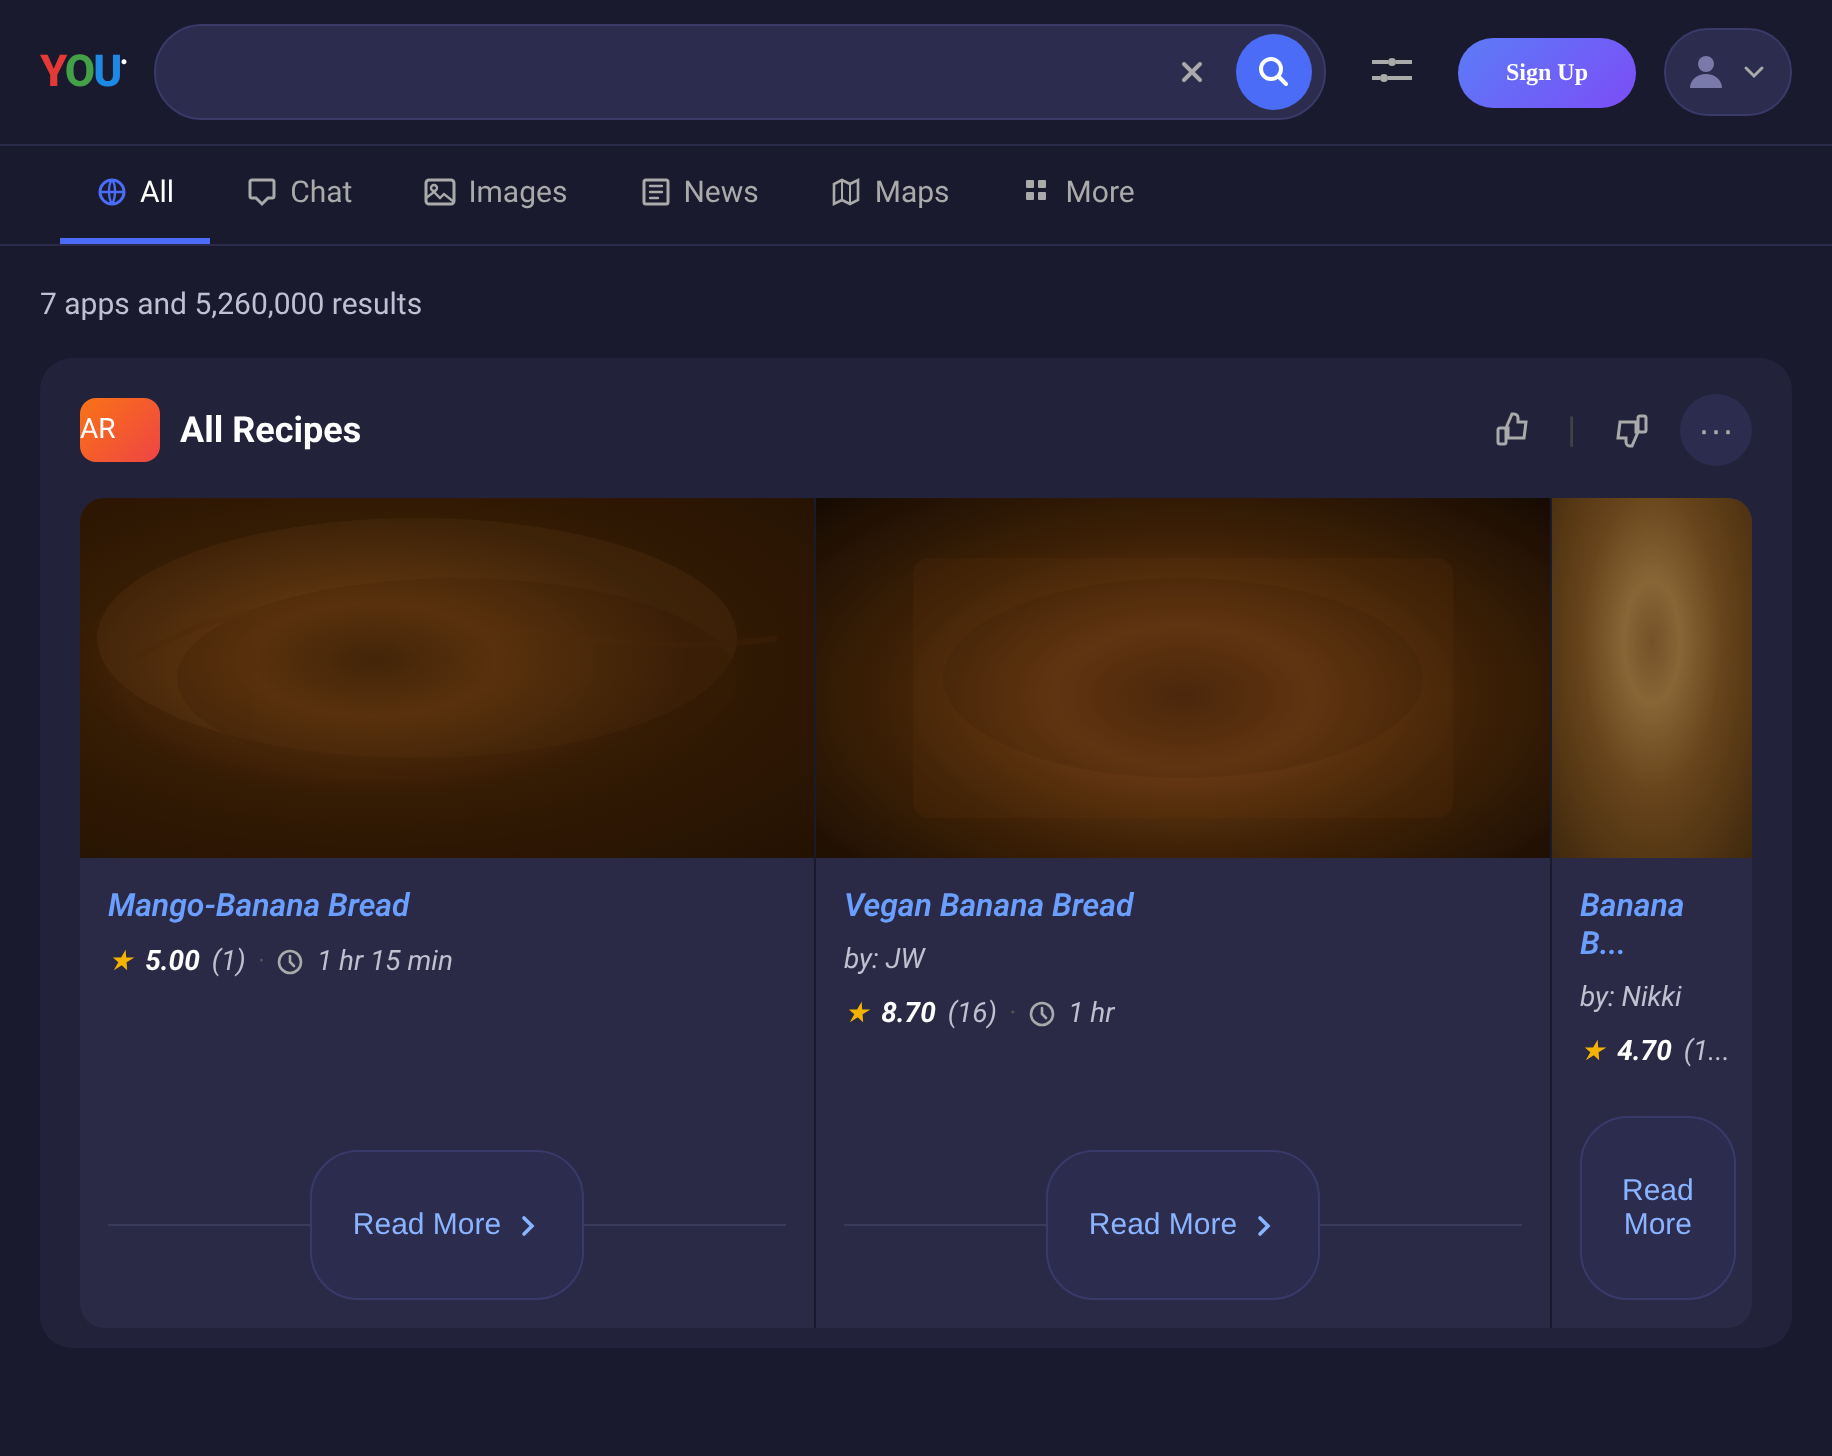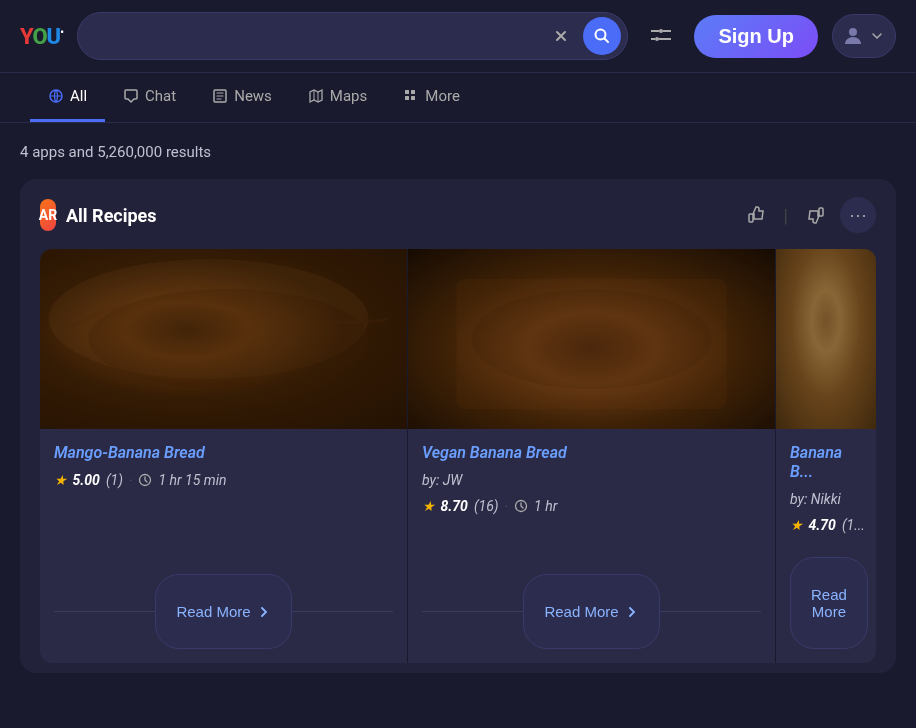--- a/index.html
+++ b/index.html
@@ -91,26 +91,27 @@
       padding: 4px 8px;
       display: flex;
       align-items: center;
     }
 
     .sign-up-btn {
       background: linear-gradient(135deg, #5b7cf7, #7c4df7);
       border: none;
       border-radius: 24px;
       color: #fff;
-      font-size: 20px;
+      font-size: 12px;
       font-weight: 700;
       padding: 10px 24px;
       cursor: pointer;
       white-space: nowrap;
       flex-shrink: 0;
+      font-family: Liberation Serif, serif;
     }
 
     .avatar-btn {
       background: #2c2c4e;
       border: 1px solid #3a3a6a;
       border-radius: 24px;
       color: #aaa;
       font-size: 14px;
       padding: 6px 12px 6px 8px;
       cursor: pointer;
@@ -177,30 +178,29 @@
       margin-bottom: 16px;
     }
 
     .source-info {
       display: flex;
       align-items: center;
       gap: 10px;
     }
 
     .source-logo {
-      width: 16px;
+      width: 40px;
       height: 32px;
       background: linear-gradient(135deg, #f97316, #ef4444);
       border-radius: 8px;
       display: flex;
       align-items: center;
-      justify-content: center;
       font-size: 14px;
       color: #fff;
-      font-weight: bold;
+      font-weight: normal;
       flex-shrink: 0;
     }
 
     .source-name {
       font-size: 18px;
       font-weight: 700;
       color: #fff;
     }
 
     .source-actions {
@@ -410,20 +410,28 @@
     <span>All</span>
   </a>
   <a class="nav-tab">
     <svg width="16" height="16" viewBox="0 0 16 16" fill="none">
       <path d="M13 2H3a1 1 0 00-1 1v7a1 1 0 001 1h2l3 3 3-3h2a1 1 0 001-1V3a1 1 0 00-1-1z" stroke="#aaa" stroke-width="1.5"></path>
     </svg>
     <span>Chat</span>
   </a>
   <a class="nav-tab">
     <svg width="16" height="16" viewBox="0 0 16 16" fill="none">
+      <rect x="1" y="2" width="14" height="12" rx="1.5" stroke="#aaa" stroke-width="1.5"></rect>
+      <circle cx="5" cy="6" r="1.5" stroke="#aaa" stroke-width="1.2"></circle>
+      <path d="M1 11l4-3 3 3 2-2 5 4" stroke="#aaa" stroke-width="1.2"></path>
+    </svg>
+    <span>Images</span>
+  </a>
+  <a class="nav-tab">
+    <svg width="16" height="16" viewBox="0 0 16 16" fill="none">
       <rect x="2" y="2" width="12" height="12" rx="1" stroke="#aaa" stroke-width="1.5"></rect>
       <path d="M5 5h6M5 8h6M5 11h4" stroke="#aaa" stroke-width="1.2" stroke-linecap="round"></path>
     </svg>
     <span>News</span>
   </a>
   <a class="nav-tab">
     <svg width="16" height="16" viewBox="0 0 16 16" fill="none">
       <path d="M6 2L2 4v10l4-2 4 2 4-2V2l-4 2-4-2z" stroke="#aaa" stroke-width="1.3"></path>
       <path d="M6 2v10M10 4v10" stroke="#aaa" stroke-width="1"></path>
     </svg>
@@ -434,21 +442,21 @@
       <rect x="2" y="2" width="4" height="4" rx="0.5" fill="#aaa"></rect>
       <rect x="8" y="2" width="4" height="4" rx="0.5" fill="#aaa"></rect>
       <rect x="2" y="8" width="4" height="4" rx="0.5" fill="#aaa"></rect>
       <rect x="8" y="8" width="4" height="4" rx="0.5" fill="#aaa"></rect>
     </svg>
     <span>More</span>
   </a>
 </nav>
 
 <main class="results-area">
-  <p class="results-count">4 apps and 5,260,000 results</p>
+  <p class="results-count">7 apps and 5,260,000 results</p>
 
   <div class="source-card">
     <div class="source-header">
       <div class="source-info">
         <div class="source-logo">
           <span>AR</span>
         </div>
         <span class="source-name">All Recipes</span>
       </div>
       <div class="source-actions">

